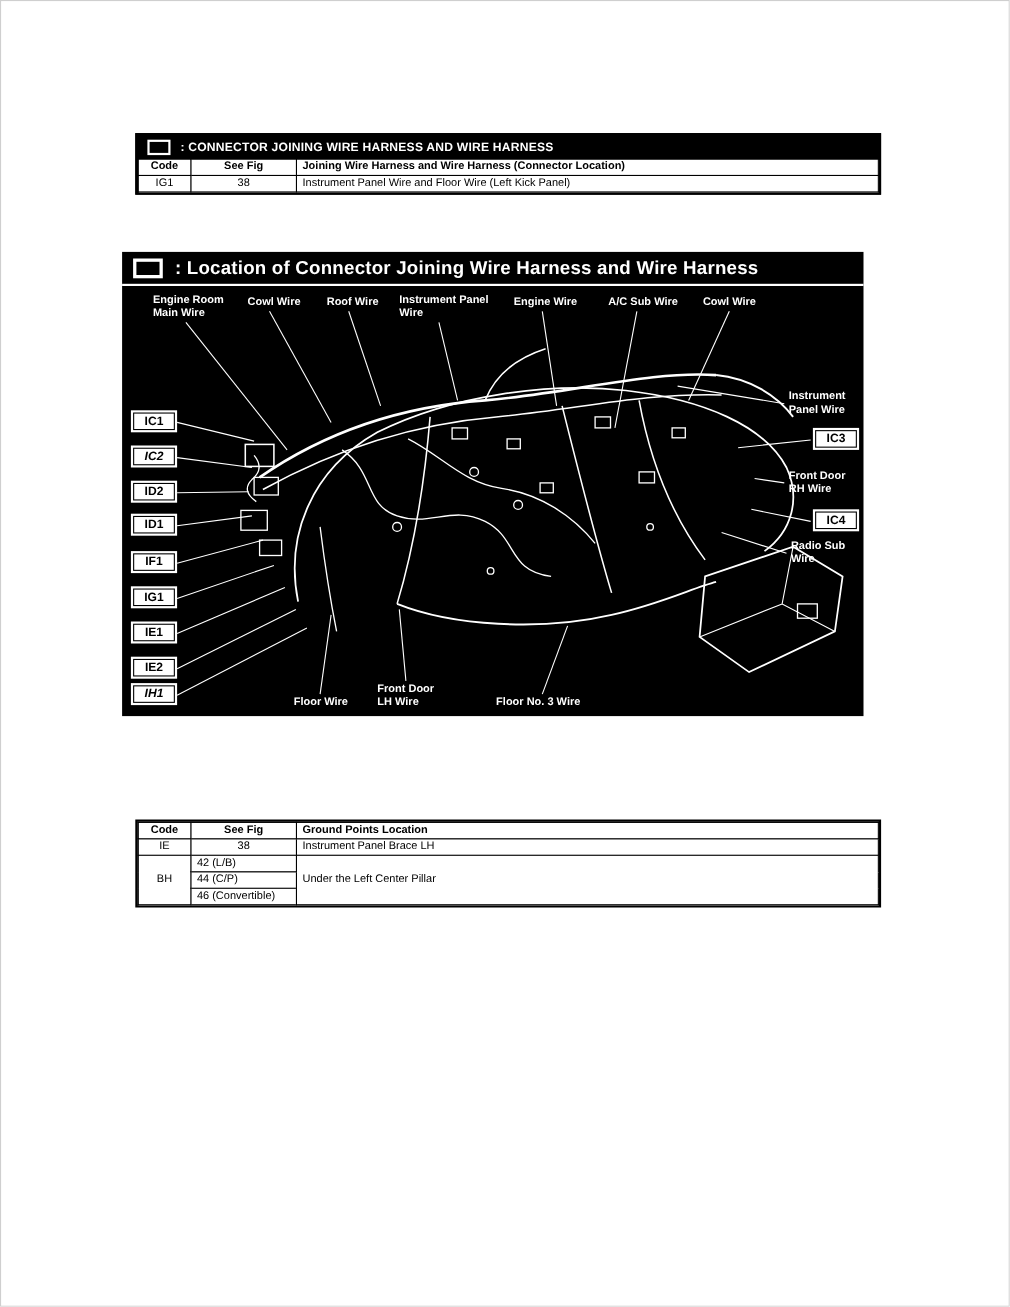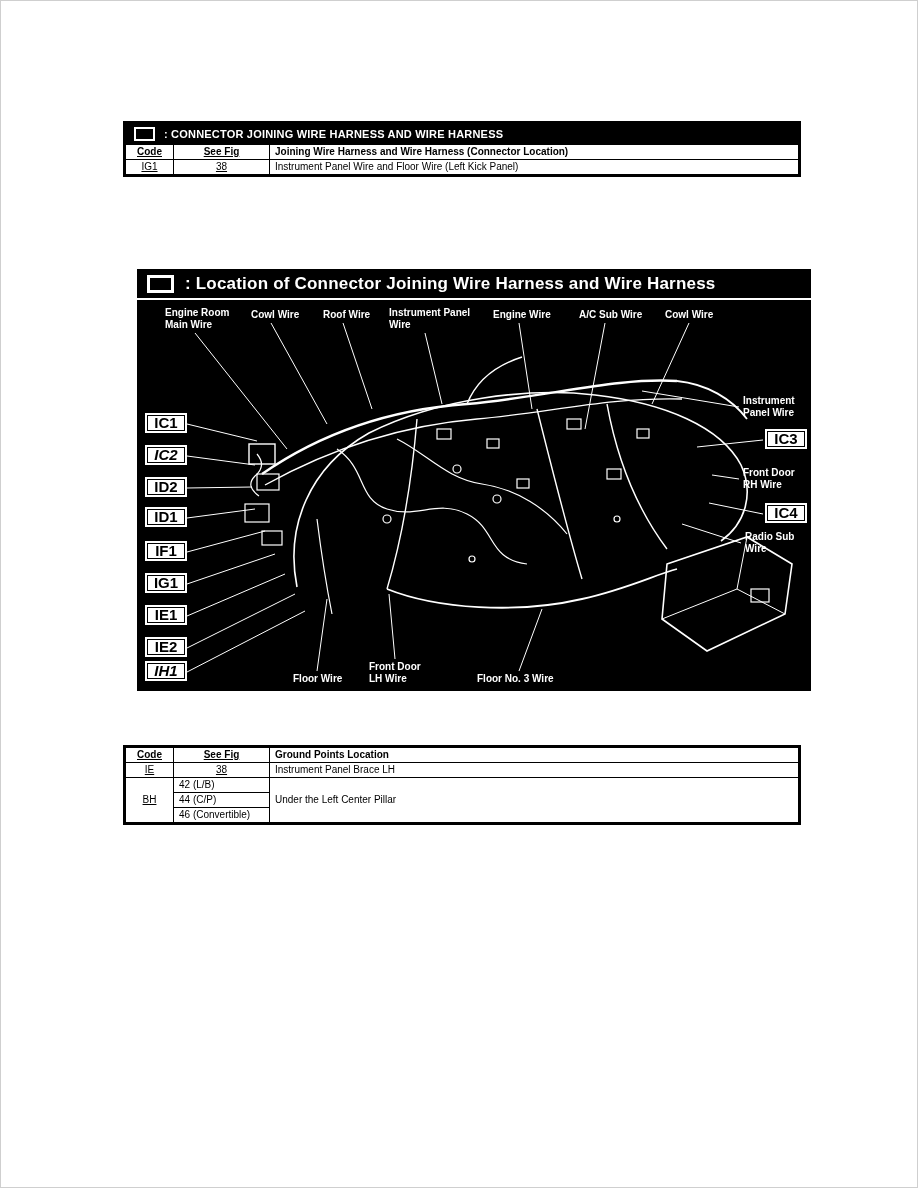--- a/index.html
+++ b/index.html
@@ -26,21 +26,21 @@
   .tri-icon{flex:0 0 auto;display:inline-block;}
   .banner-title{
     font-size:11px;font-weight:bold;letter-spacing:.2px;white-space:nowrap;
   }
   table.grid{width:100%;border-collapse:collapse;background:#000;}
   table.grid td{
     background:#fff;color:#000;border:1px solid #000;
     font-size:10px;line-height:12px;padding:1px 5px;vertical-align:middle;
   }
   table.grid tr.hdr td{font-weight:bold;}
-  td.c{text-align:center;text-decoration:underline;}
+  td.c{text-align:center;}
 
   
   .diagram{
     position:absolute;width:674px;height:422px;background:#000;color:#fff;
   }
   .dg-title-row{
     position:relative;z-index:2;
     display:flex;align-items:center;gap:11px;
     padding:5px 10px 4px 10px;
     border-bottom:2px solid #fff;
@@ -51,21 +51,21 @@
   .dg-title{font-size:17px;font-weight:bold;letter-spacing:.2px;white-space:nowrap;}
   svg.art{position:absolute;left:0;top:0;width:674px;height:422px;z-index:1;}
   .dg-label{
     position:absolute;z-index:3;color:#fff;font-size:10px;font-weight:bold;
     line-height:12px;white-space:pre-line;
   }
   .code-box{
     position:absolute;z-index:3;width:36px;text-align:center;
     background:#fff;color:#000;border:1px solid #000;
     box-shadow:0 0 0 2px #fff;
-    font-size:15px;font-weight:bold;line-height:14px;padding:0;
+    font-size:11px;font-weight:bold;line-height:14px;padding:0;
   }
 </style>
 </head>
 <body>
 
 <div class="page">
 
   <div class="mtable" style="left:122px;top:120px;">
     <div class="banner">
       <span class="sq-icon"></span>
@@ -85,21 +85,21 @@
       </tr>
       <tr>
         <td class="c">IG1</td>
         <td class="c">38</td>
         <td>Instrument Panel Wire and Floor Wire (Left Kick Panel)</td>
       </tr>
     </tbody>
       </table>
   </div>
 
-  <div class="diagram" style="left:136px;top:228px;margin-top:40px;">
+  <div class="diagram" style="left:110px;top:228px;">
     <div class="dg-title-row">
       <span class="dg-icon"></span>
       <span class="dg-title">: Location of Connector Joining Wire Harness and Wire Harness</span>
     </div>
 
     <svg class="art" viewBox="0 0 674 422">
       <g stroke="#fff" fill="none" stroke-width="1">
 
         <line x1="58" y1="64" x2="150" y2="180"></line>
         <line x1="134" y1="54" x2="190" y2="155"></line>

